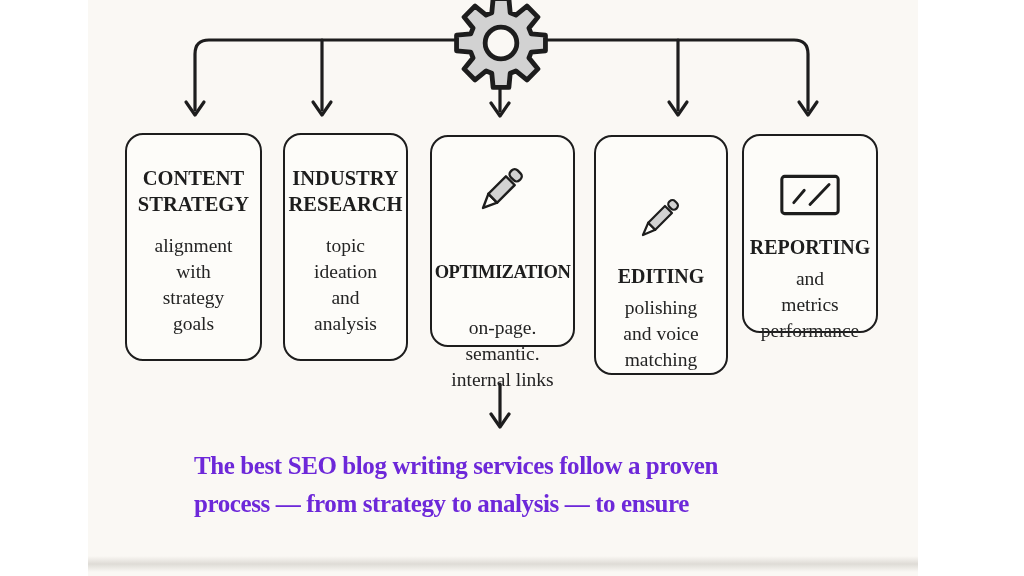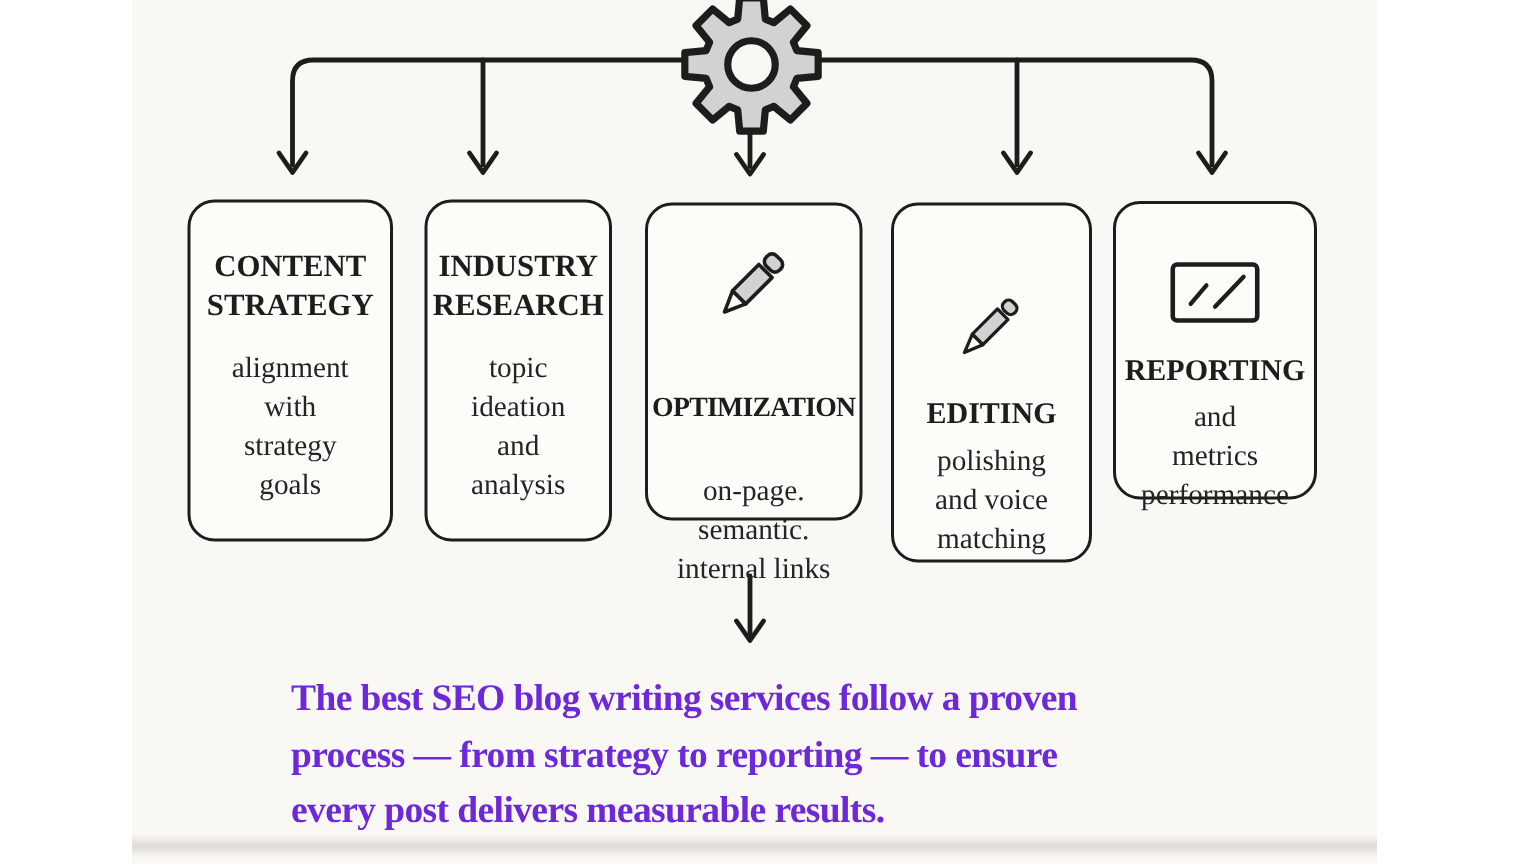--- a/index.html
+++ b/index.html
@@ -147,18 +147,17 @@
     </div>
     <div class="body">
       <span>and</span>
       <span>metrics</span>
       <span>performance</span>
     </div>
   </div>
 
   <div id="caption">
     <div>The best SEO blog writing services follow a proven</div>
-    <div>process — from strategy to reporting — to ensure</div>
-    <div>every post delivers measurable results.</div>
+    <div>process — from strategy to analysis — to ensure</div>
   </div>
 
   <div id="bottom-smudge"></div>
 </div>
 
 </body></html>

